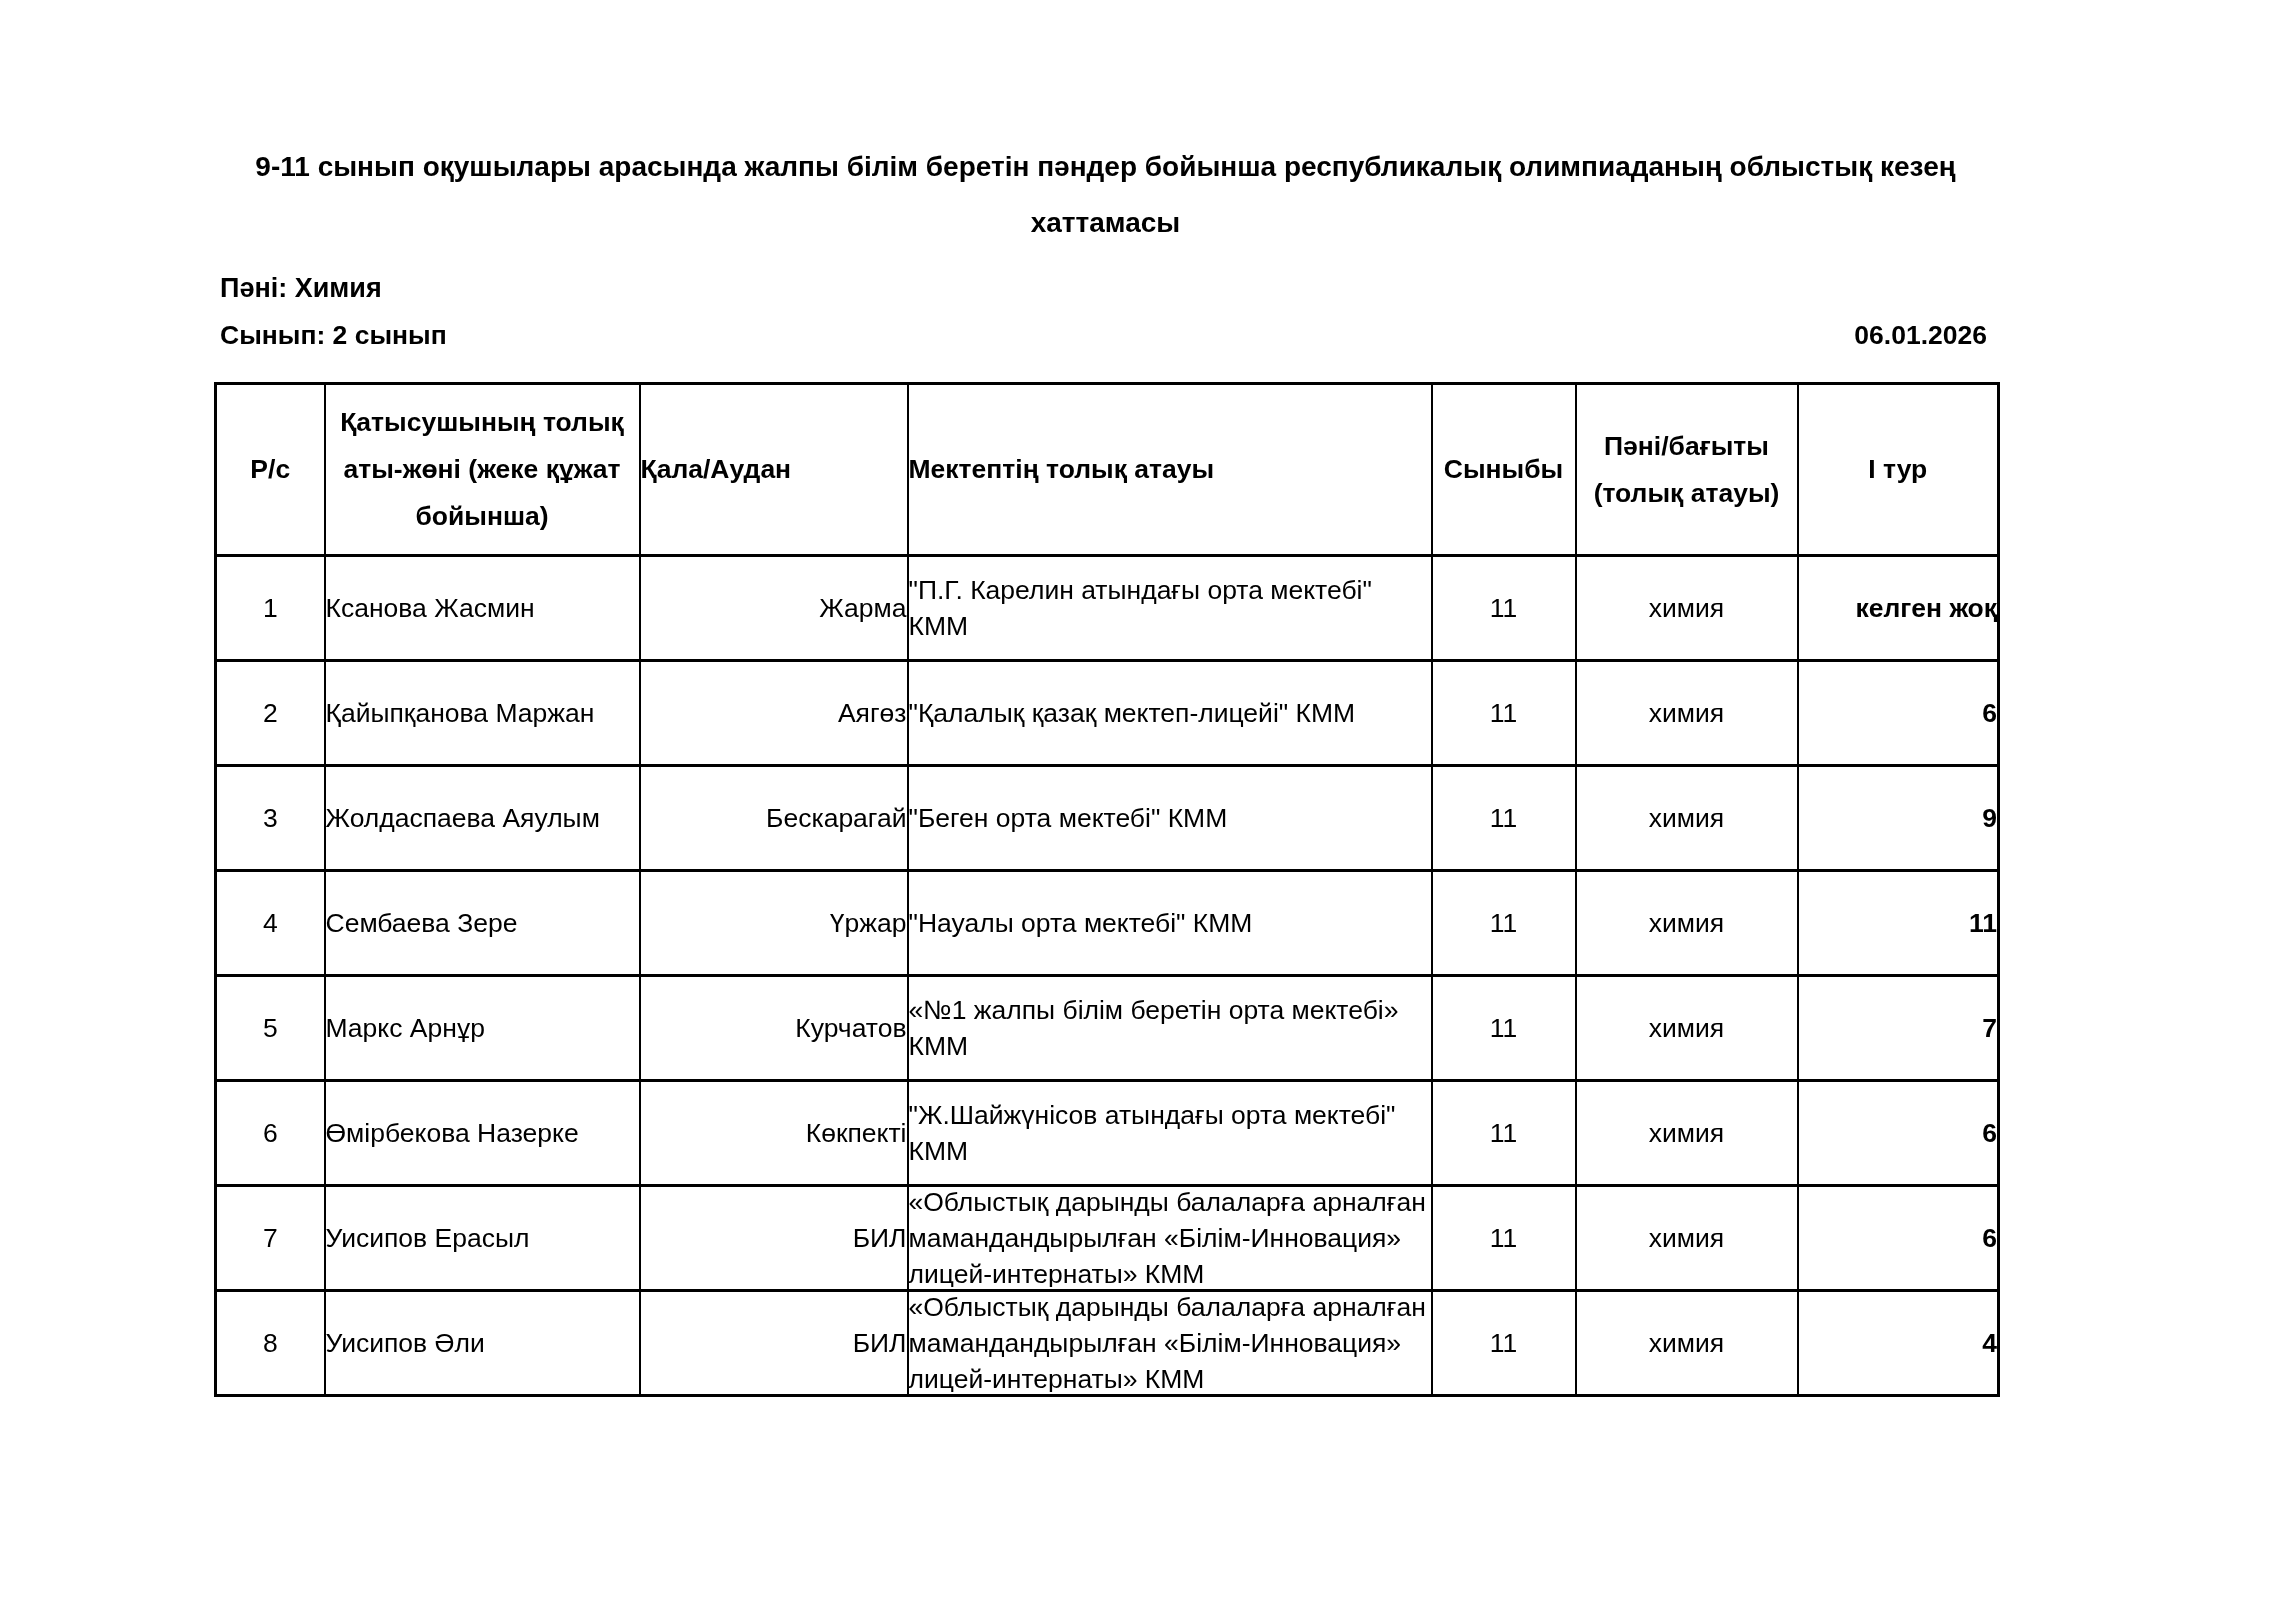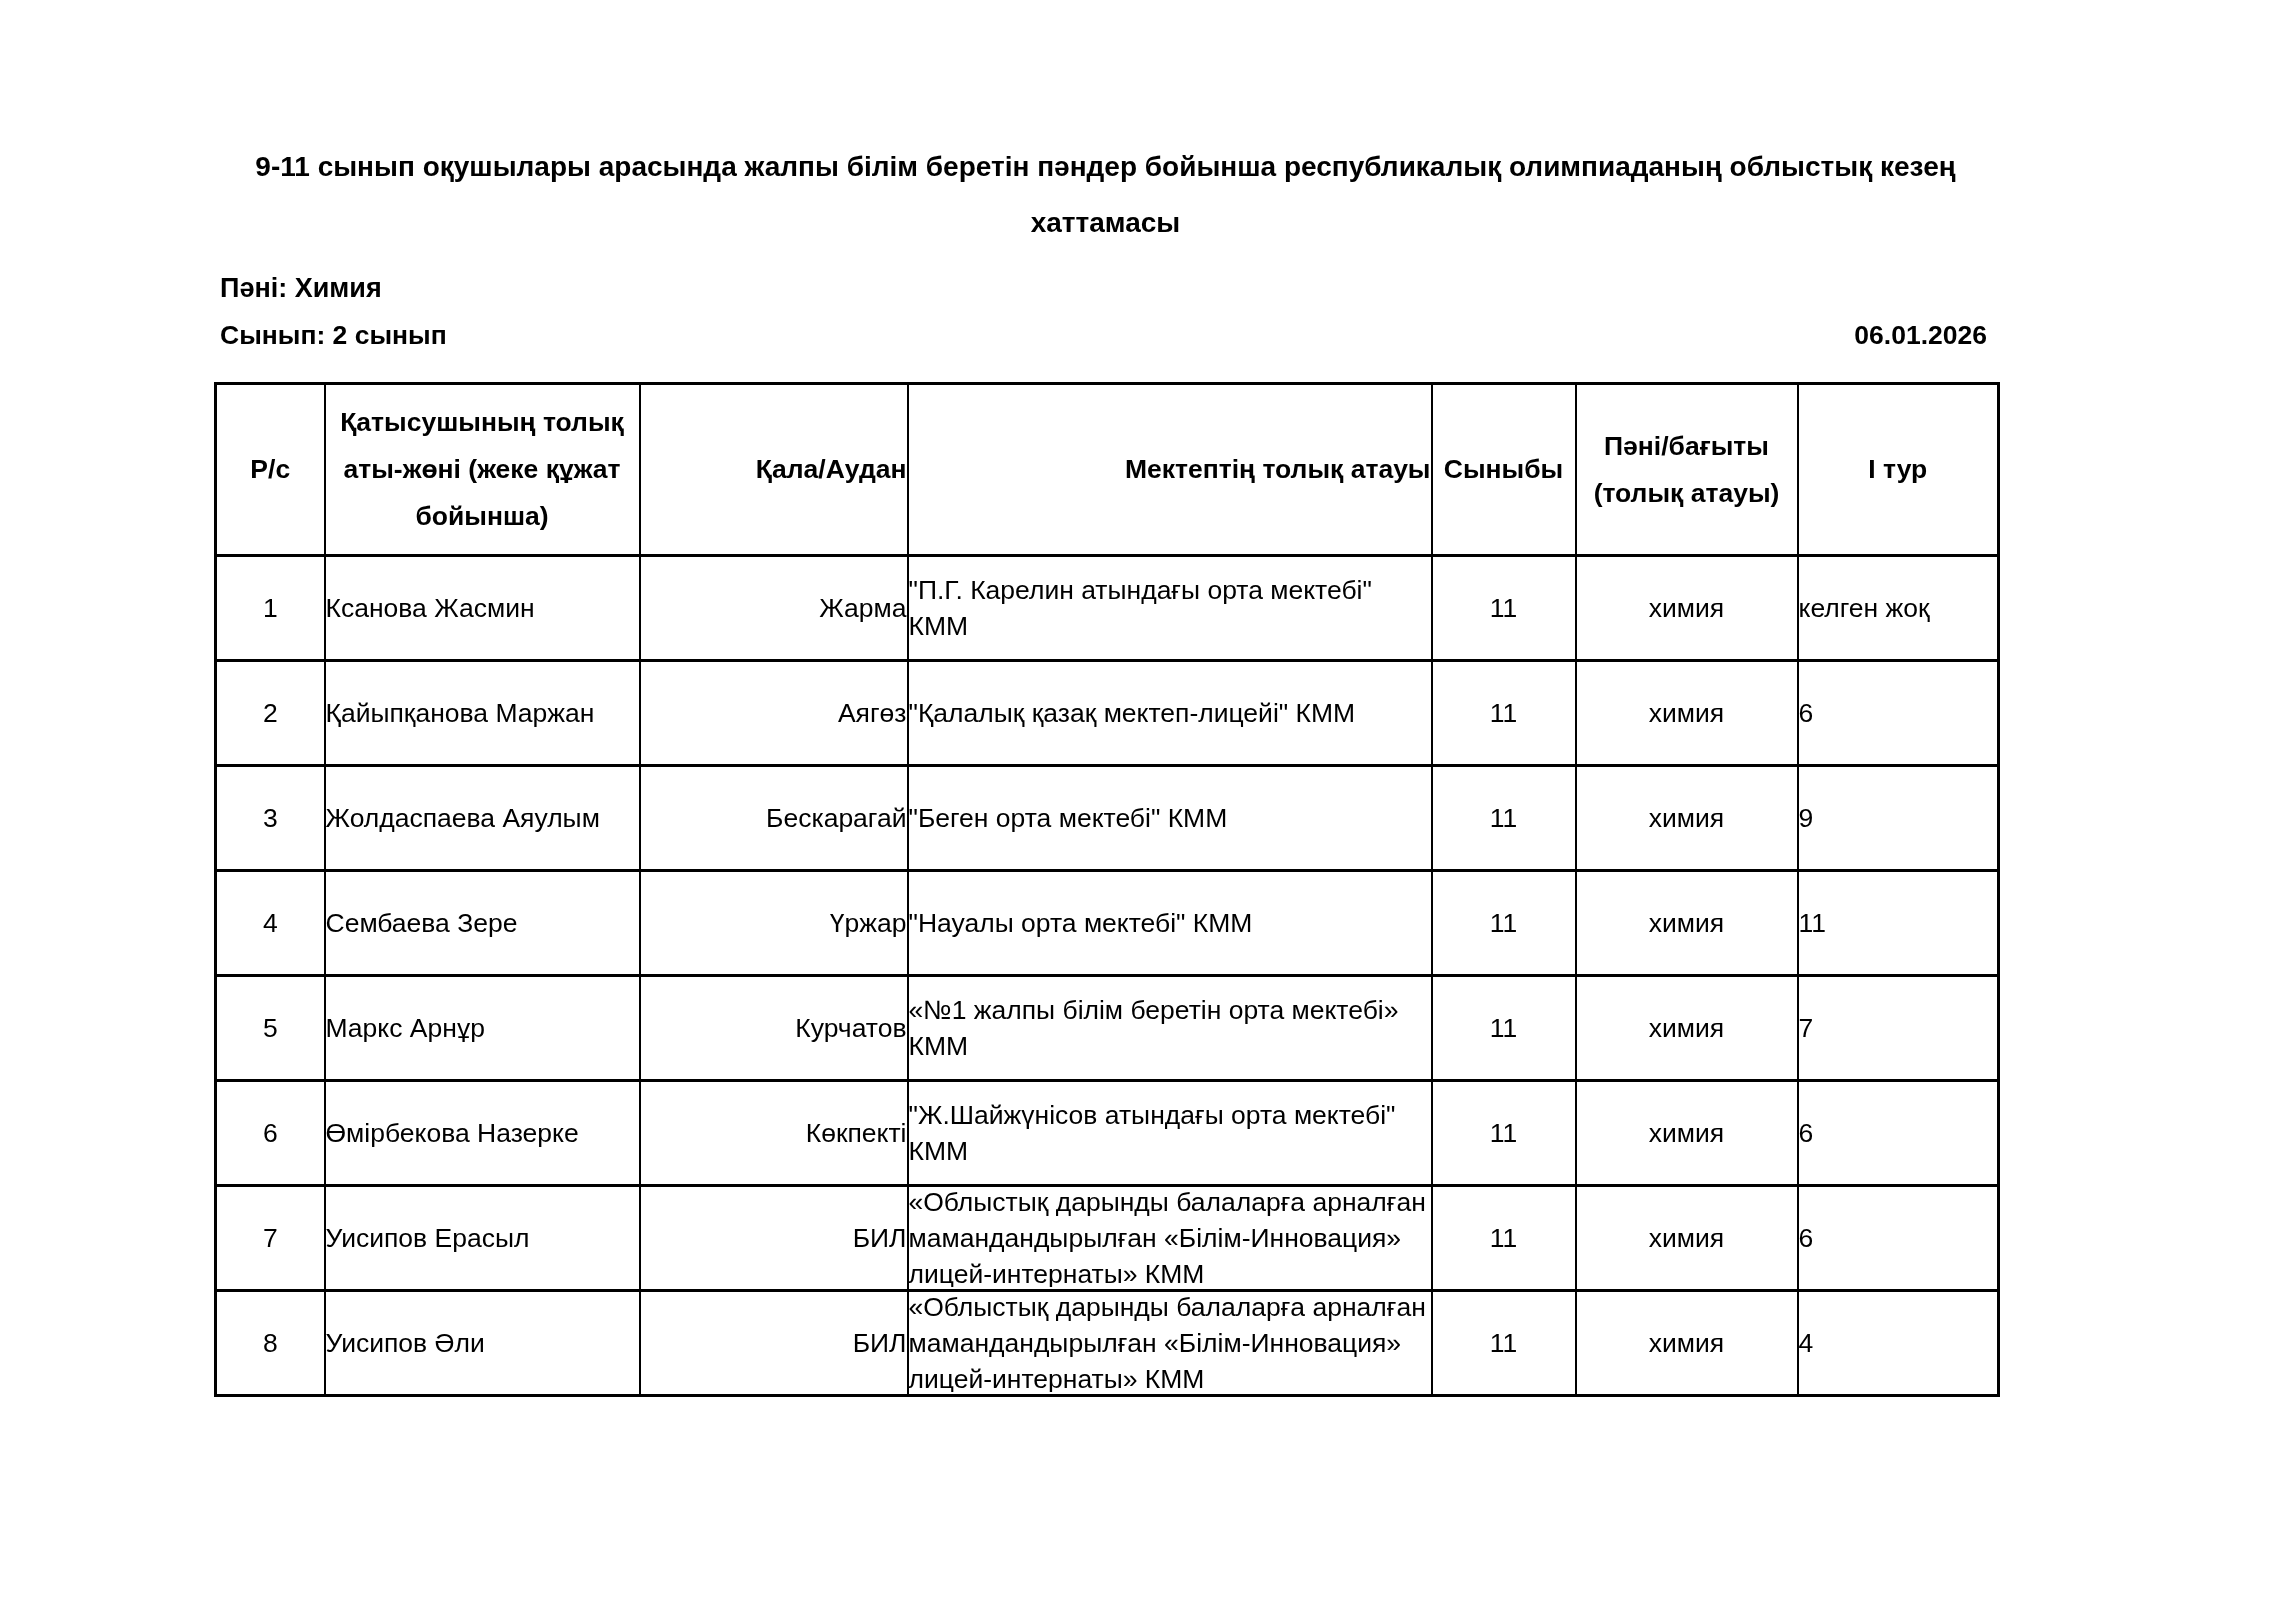--- a/index.html
+++ b/index.html
@@ -77,28 +77,28 @@
   table.results tbody tr { height: 105px; }
   th { font-weight: bold; line-height: 47px; }
   .col-num    { width: 109px; }
   .col-name   { width: 315px; }
   .col-city   { width: 268px; }
   .col-school { width: 524px; }
   .col-grade  { width: 144px; }
   .col-subj   { width: 222px; }
   .col-round  { width: 201px; }
   .h-center { text-align: center; padding: 0 7.8px; }
-  .h-left   { text-align: right; padding: 0 7.8px; }
+  .h-left   { text-align: left; padding: 0 7.8px; }
   td.c-num    { text-align: center; }
   td.c-name   { text-align: left; padding: 0 5.9px; }
   td.c-city   { text-align: right; padding: 0 5.9px; }
   td.c-school { text-align: left; padding: 0 5.9px; line-height: 36px; }
   td.c-grade  { text-align: center; }
   td.c-subject{ text-align: center; }
-  td.c-round  { text-align: left; font-weight: normal; }
+  td.c-round  { text-align: right; font-weight: bold; }
   .cellclip {
     height: 98px;
     display: flex;
     align-items: center;
     overflow: hidden;
   }
   .cellclip span { display: block; }
 </style>
 </head>
 <body>

